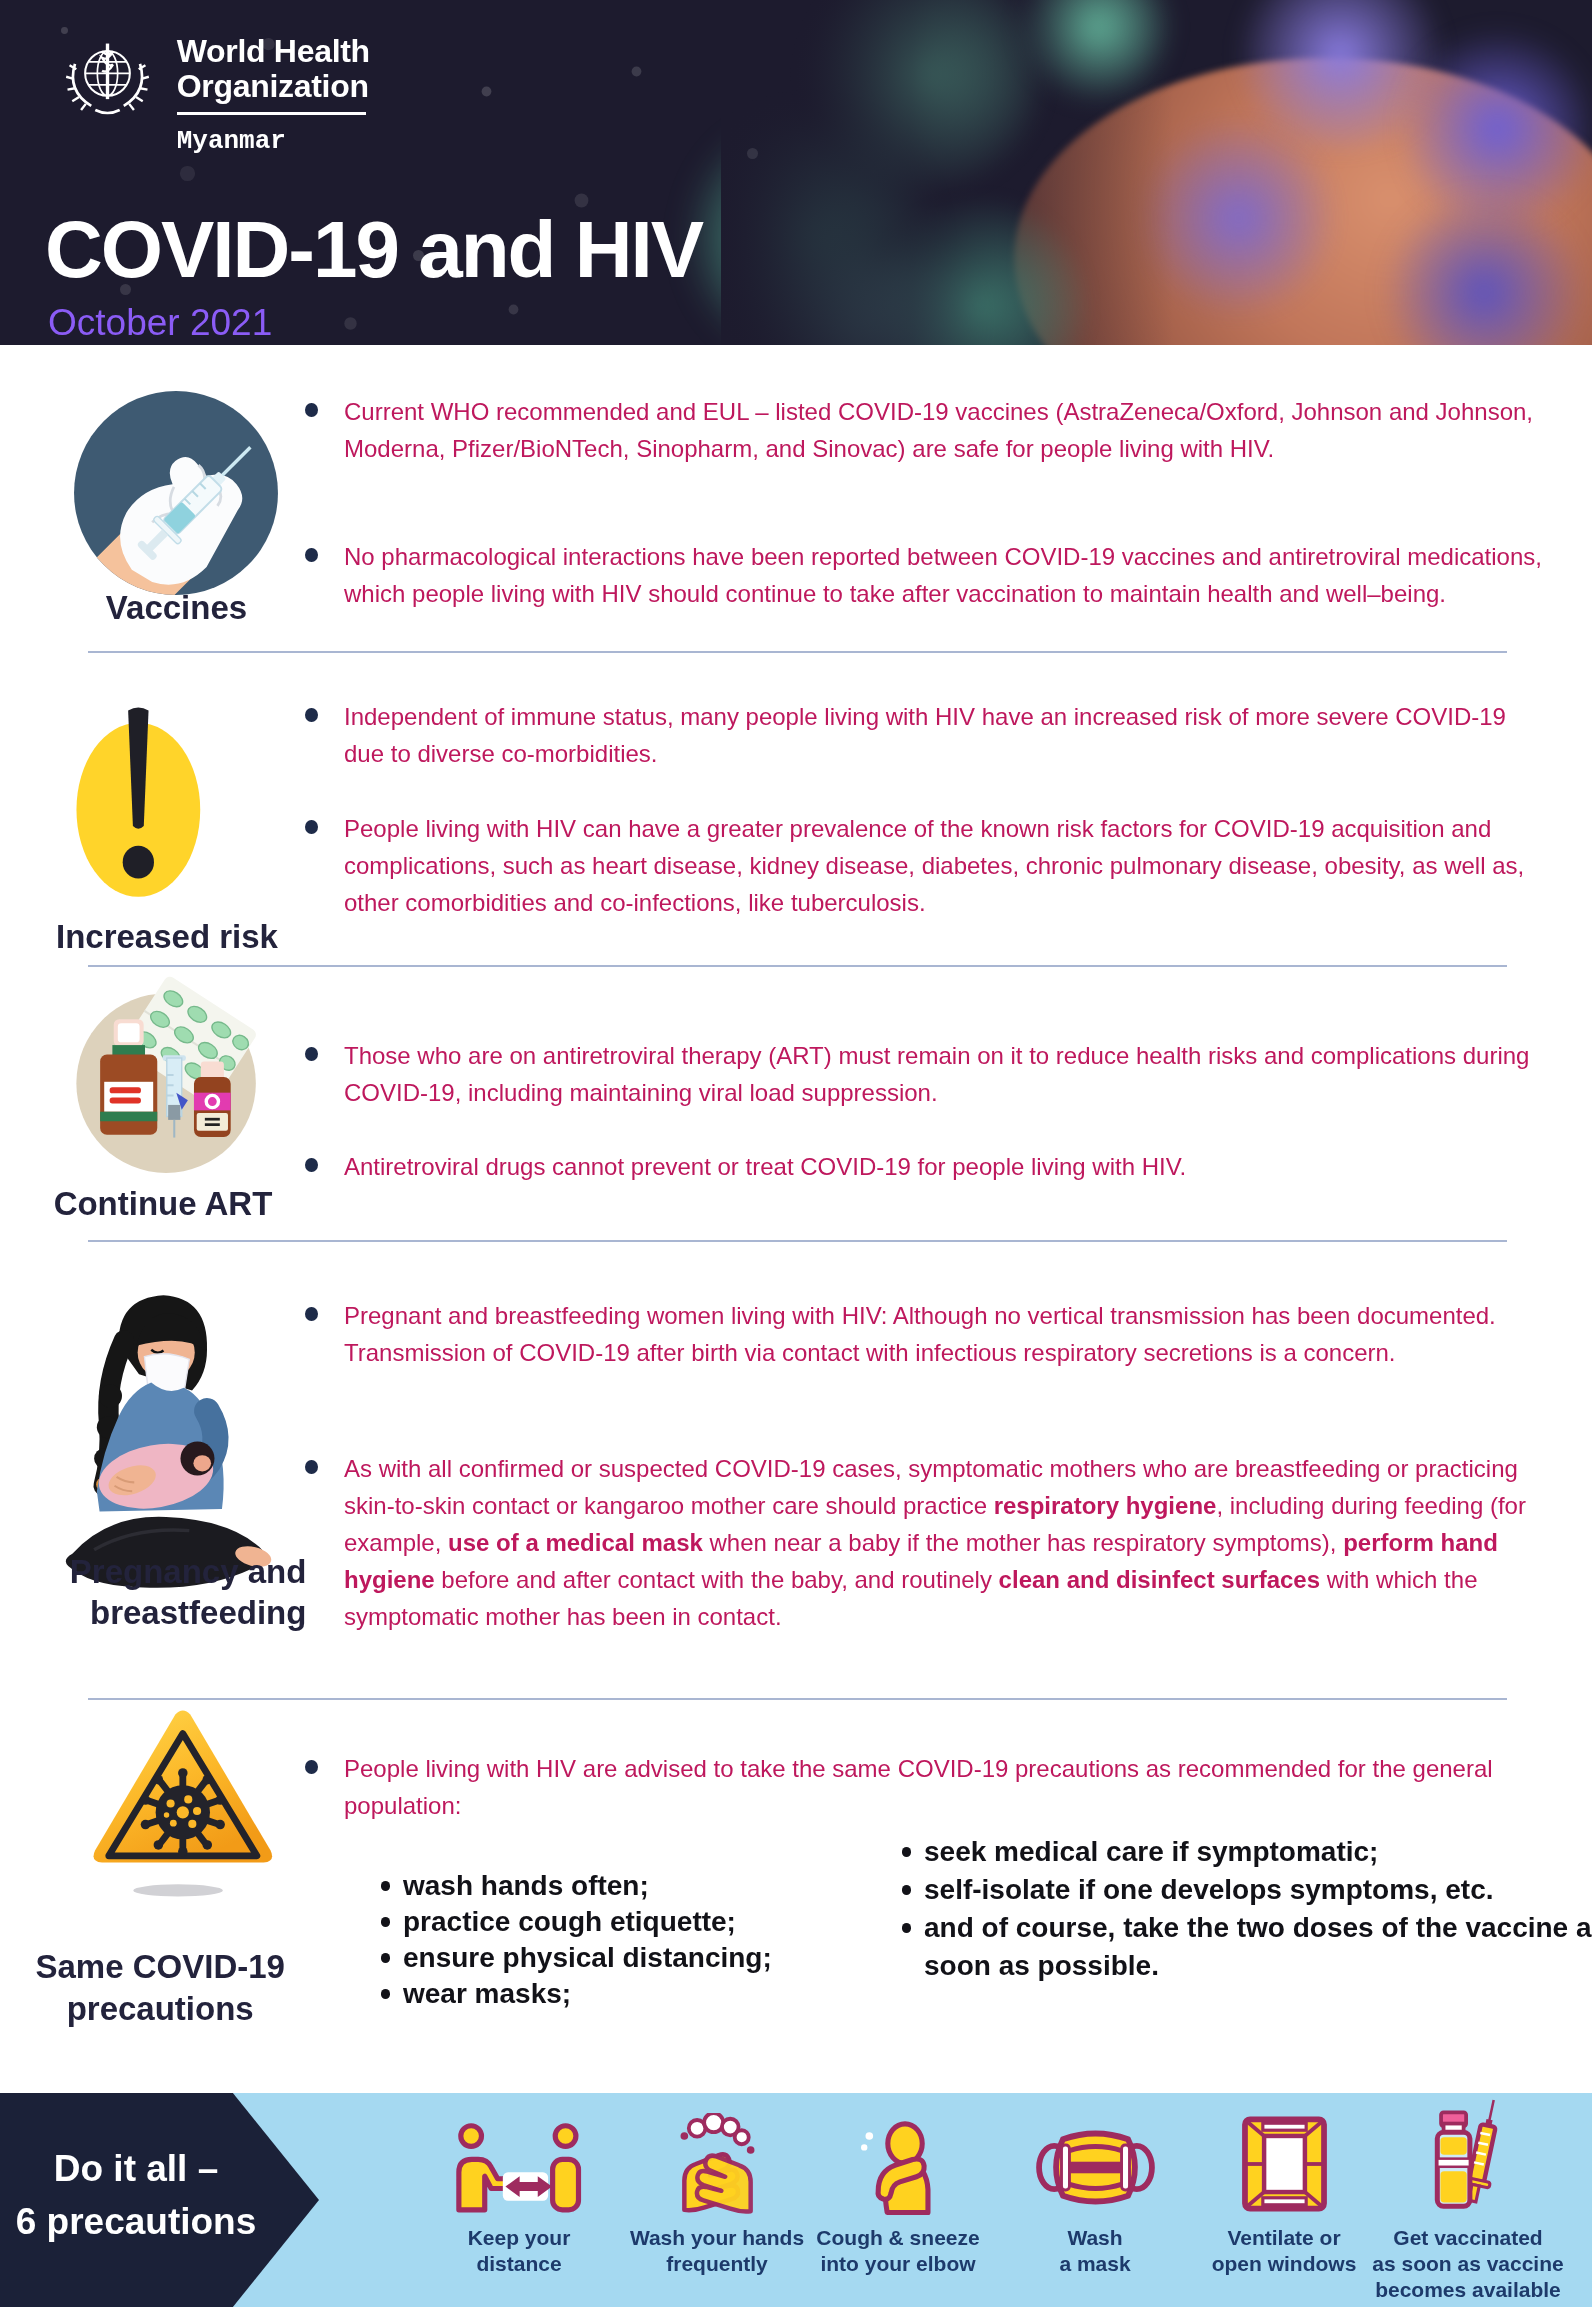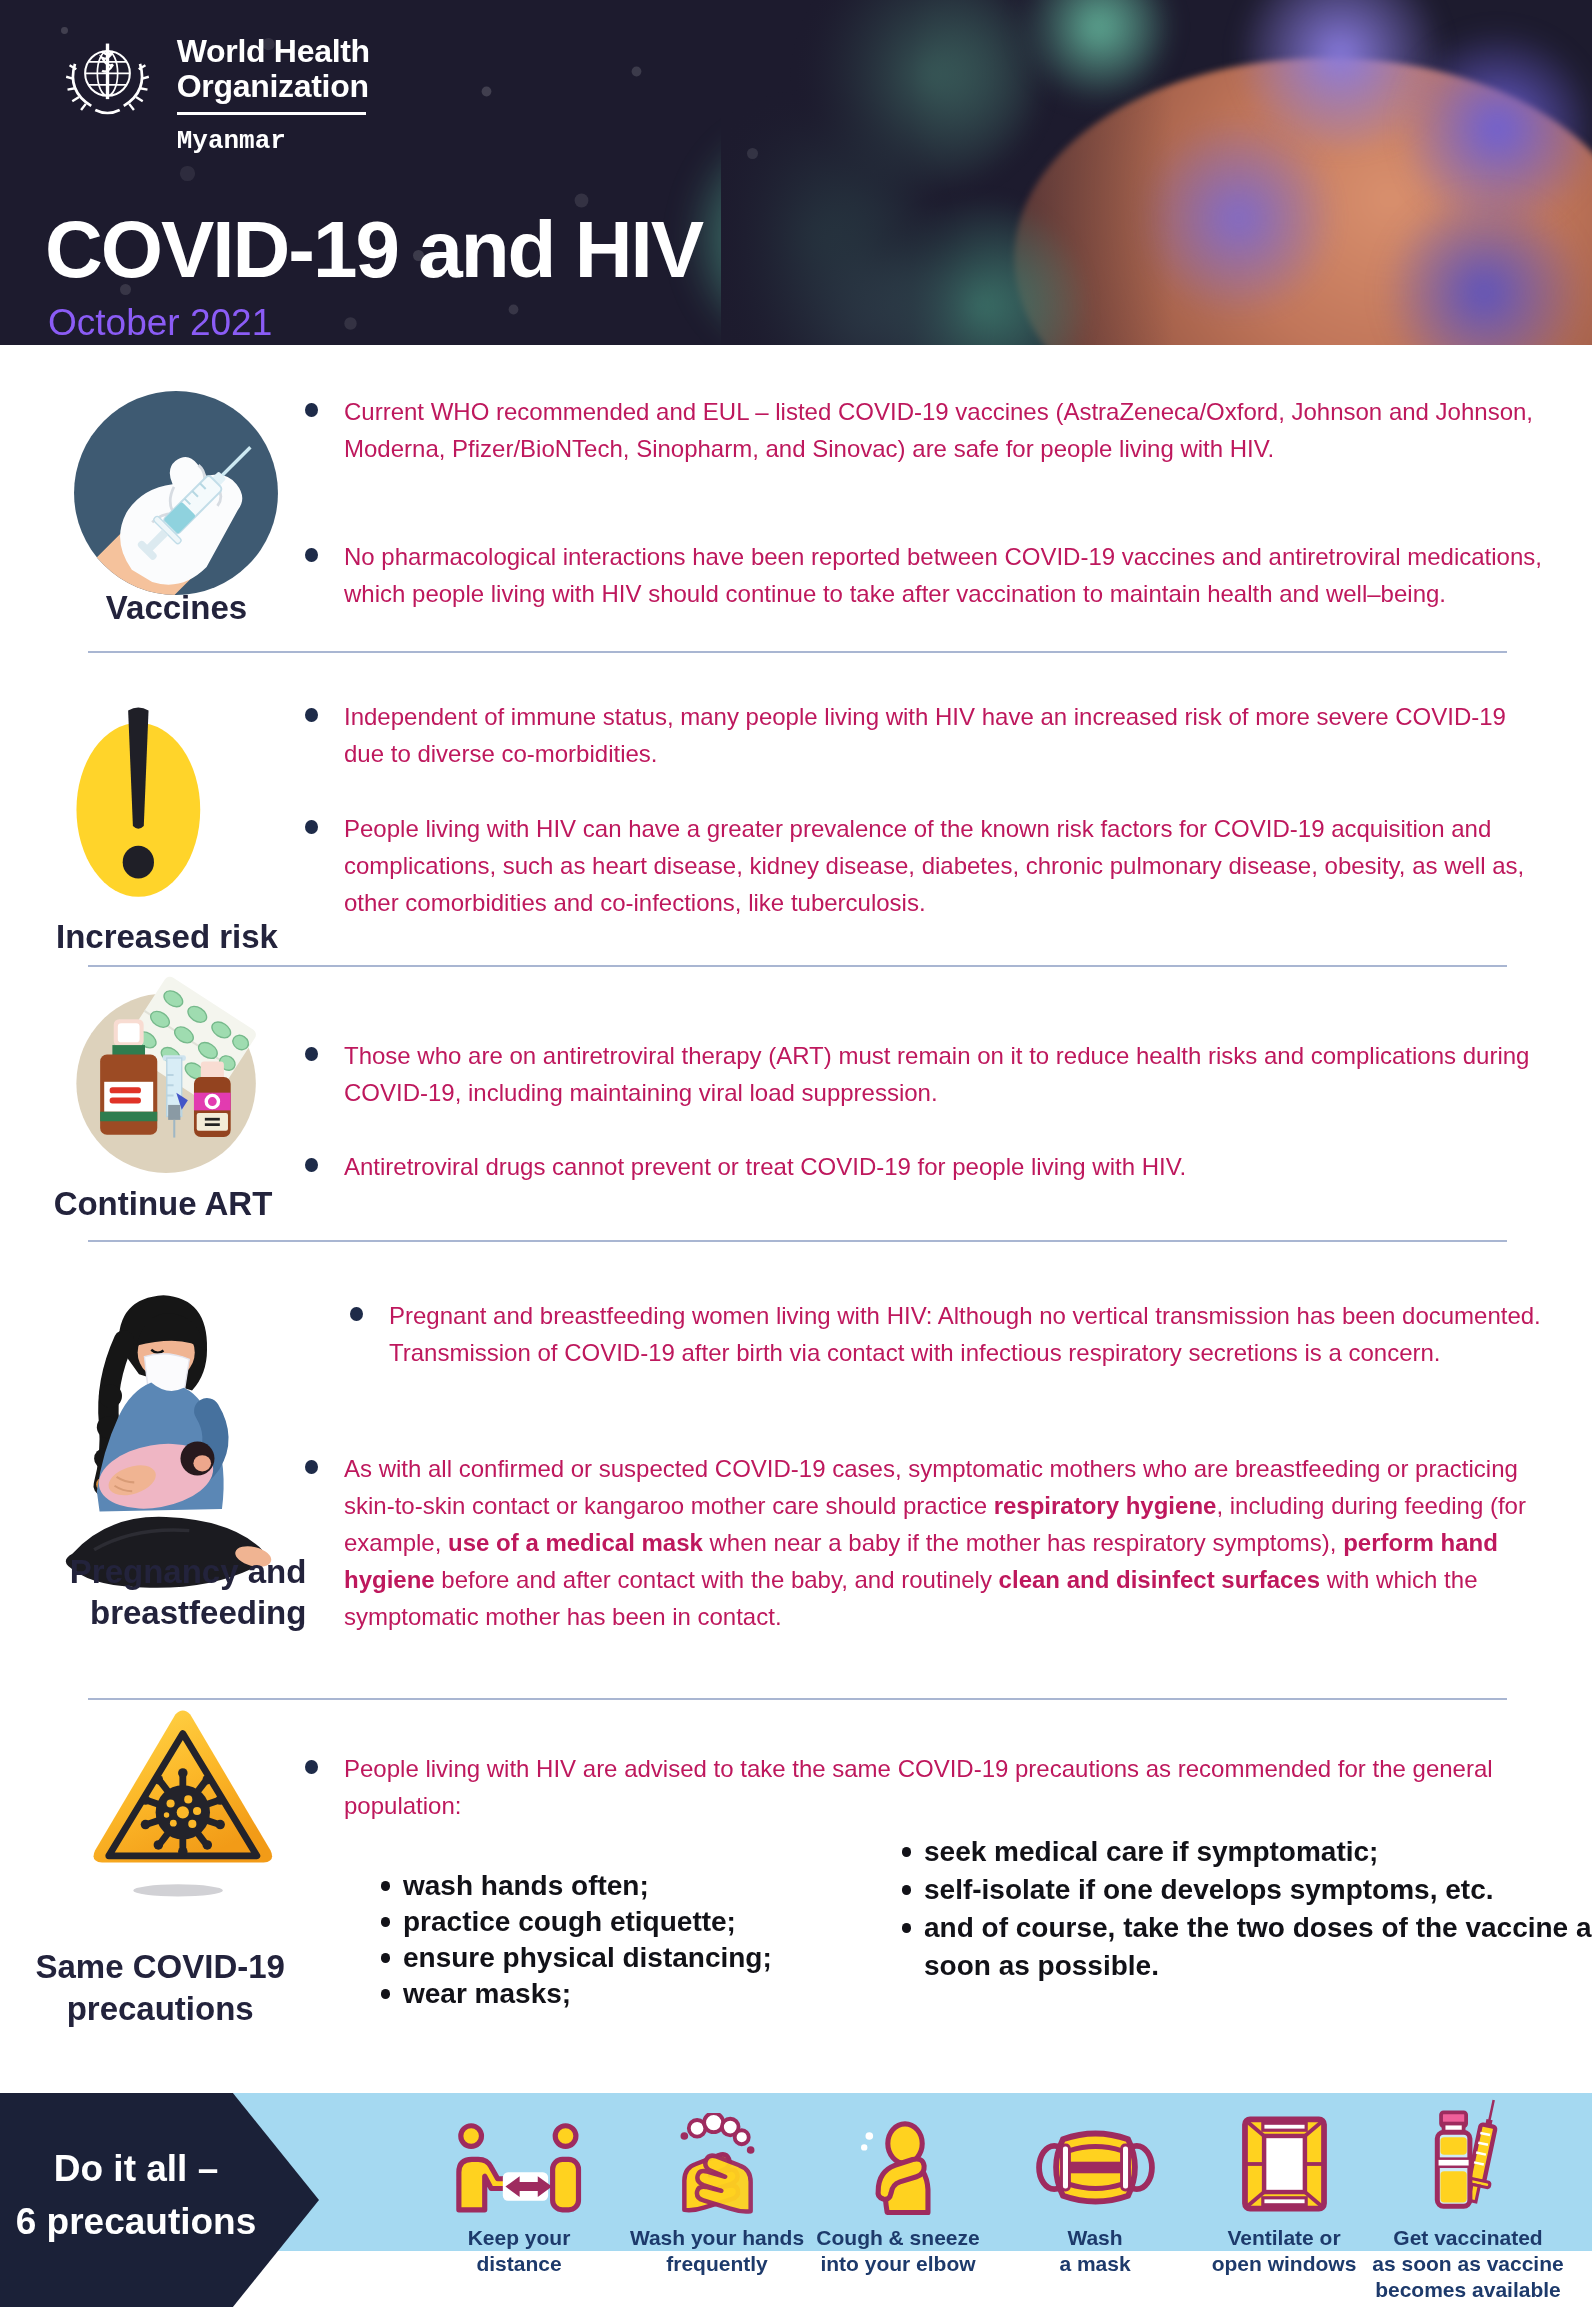--- a/index.html
+++ b/index.html
@@ -41,21 +41,21 @@
   .bullet{position:absolute;left:344px;width:1198px;font-size:24px;line-height:37px;color:#be185d;}
   .dot{position:absolute;left:-39px;top:10.2px;width:13px;height:14.3px;border-radius:50%;background:#1e2b49;}
   .sec-label{position:absolute;font-size:33px;font-weight:bold;color:#23233c;text-align:center;line-height:41px;}
   .divider{position:absolute;left:88px;width:1419px;height:2px;background:#a9b6d2;}
   .icon-box{position:absolute;}
   .mini{position:absolute;font-size:28px;font-weight:bold;color:#121218;}
   .mini .mrow{position:relative;}
   .mdot{position:absolute;left:-22.5px;top:13px;width:9.5px;height:9.5px;border-radius:50%;background:#121218;}
 
   
-  .banner{position:absolute;left:0;top:2093px;width:1592px;height:158px;background:#a5d9f1;}
+  .banner{position:absolute;left:0;top:2093px;width:1592px;height:214px;background:#a5d9f1;}
   .banner-arrow{position:absolute;left:0;top:0;width:319px;height:214px;background:#1b2138;
                 clip-path:polygon(0 0,73% 0,100% 50%,73% 100%,0 100%);}
   .banner-title{position:absolute;left:0;top:49px;width:272px;text-align:center;color:#fff;
                 font-size:37px;font-weight:bold;line-height:53px;}
   .b-item{position:absolute;top:19px;width:204px;text-align:center;}
   .b-icon{height:103px;display:flex;align-items:flex-end;justify-content:center;}
   .b-label{margin-top:9.5px;color:#1d3a6b;font-size:21px;font-weight:bold;line-height:26px;}
 </style>
 </head>
 <body>
@@ -238,21 +238,21 @@
       <circle cx="236" cy="252" r="25" fill="#27191d"></circle>
       <ellipse cx="243" cy="259" rx="13" ry="12" fill="#eda78c"></ellipse>
       <ellipse cx="140" cy="284" rx="36" ry="20" fill="#f0b492" transform="rotate(-18 140 284)"></ellipse>
       <path d="M114,292 q12,8 26,8 M117,279 q12,8 26,8" stroke="#d89b76" stroke-width="3" fill="none"></path>
       <path d="M52,392 Q104,334 190,338 Q278,342 322,378 Q348,396 316,414 Q252,444 166,442 Q84,440 58,418 Q30,404 52,392 Z" fill="#1b1b20"></path>
       <ellipse cx="318" cy="396" rx="27" ry="14" fill="#f0b492" transform="rotate(14 318 396)"></ellipse>
       <path d="M84,386 q60,-34 140,-28" stroke="#2c2c33" stroke-width="5" fill="none"></path>
     </svg>
   </div>
   <div class="sec-label" style="left:20.4px;top:1551px;width:286px;text-align:right;">Pregnancy and breastfeeding</div>
-  <div class="bullet" style="top:1297px;margin-left:45px;">
+  <div class="bullet" style="top:1297px;">
     <span class="dot"></span>
     <span>Pregnant and breastfeeding women living with HIV: Although no vertical transmission has been documented. Transmission of COVID-19 after birth via contact with infectious respiratory secretions is a concern.</span>
   </div>
   <div class="bullet" style="top:1450px;">
     <span class="dot"></span>
     <span><span>As with all confirmed or suspected COVID-19 cases, symptomatic mothers who are breastfeeding or practicing skin-to-skin contact or kangaroo mother care should practice </span><b>respiratory hygiene</b><span>, including during feeding (for example, </span><b>use of a medical mask</b><span> when near a baby if the mother has respiratory symptoms), </span><b>perform hand hygiene</b><span> before and after contact with the baby, and routinely </span><b>clean and disinfect surfaces</b><span> with which the symptomatic mother has been in contact.</span></span>
   </div>
   <div class="divider" style="top:1698px;"></div>
 
   <div class="icon-box" style="left:88px;top:1705px;">

